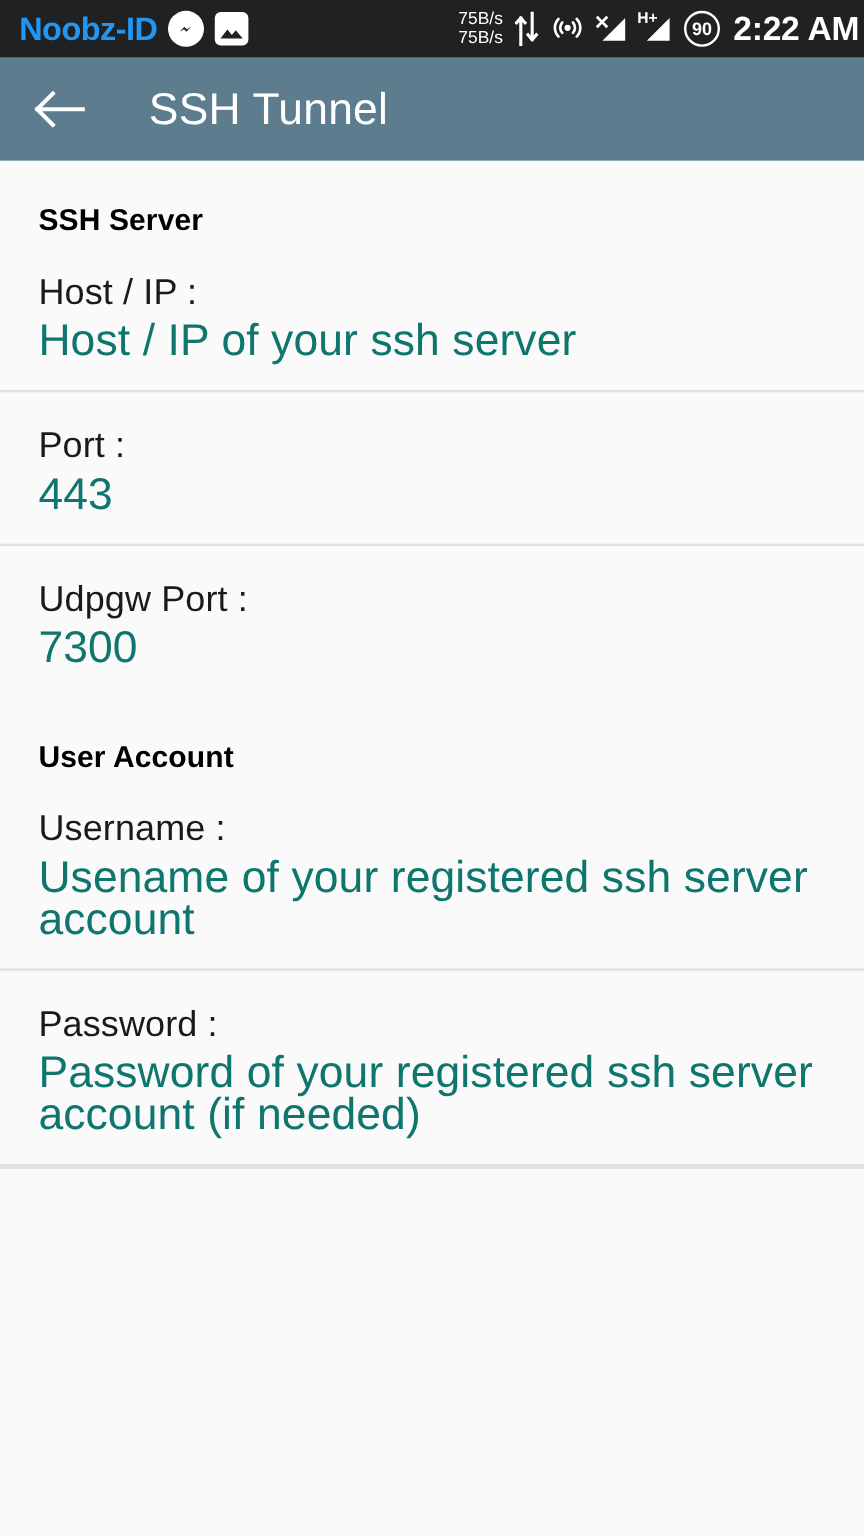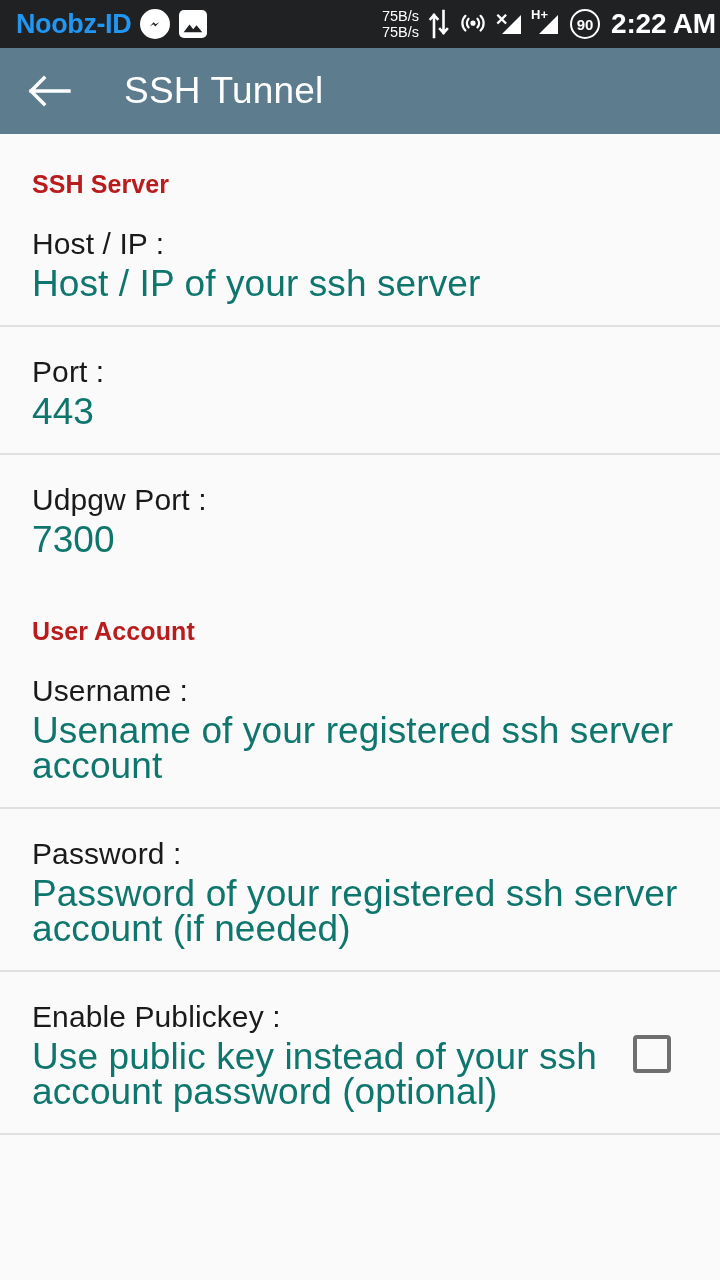--- a/index.html
+++ b/index.html
@@ -118,21 +118,21 @@
   }
 
   
   .content {
     width: 720px;
     background: #fafafa;
     padding-bottom: 2px;
   }
 
   .section-header {
-    color: #b91c1c;
+    color: #000000;
     font-size: 25px;
     font-weight: bold;
     padding: 36px 0 0 32px;
     letter-spacing: 0.1px;
   }
 
   .pref-item {
     position: relative;
     padding: 26px 32px 24px 32px;
     display: flex;
@@ -283,24 +283,15 @@
   <div class="divider"></div>
 
   <div class="pref-item">
     <div class="pref-text">
       <div class="pref-title">Password :</div>
       <div class="pref-summary">Password of your registered ssh server account (if needed)</div>
     </div>
   </div>
   <div class="divider"></div>
 
-  <div class="pref-item">
-    <div class="pref-text">
-      <div class="pref-title">Enable Publickey :</div>
-      <div class="pref-summary">Use public key instead of your ssh account password (optional)</div>
-    </div>
-    <div class="pref-widget">
-      <div class="checkbox"></div>
-    </div>
-  </div>
   <div class="divider"></div>
 
 </div>
 
 </body></html>

